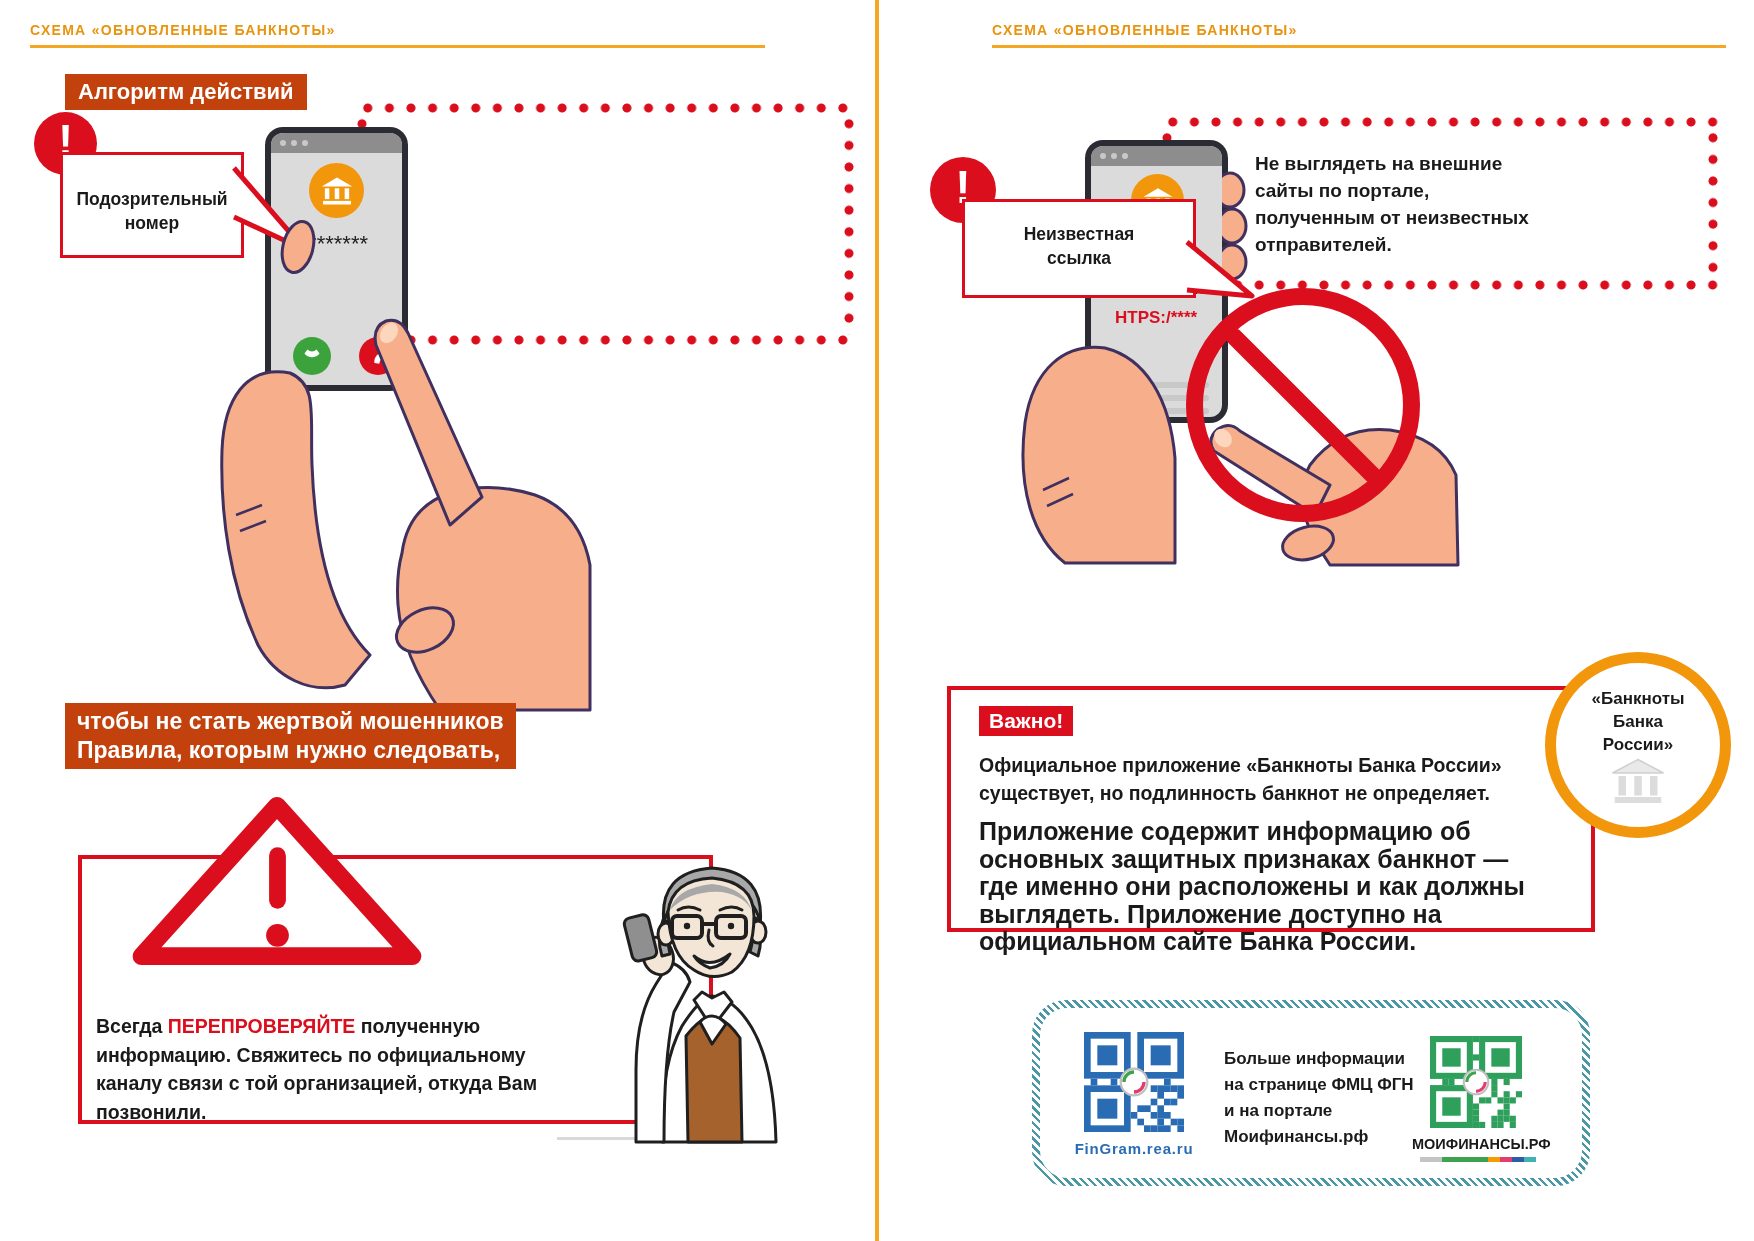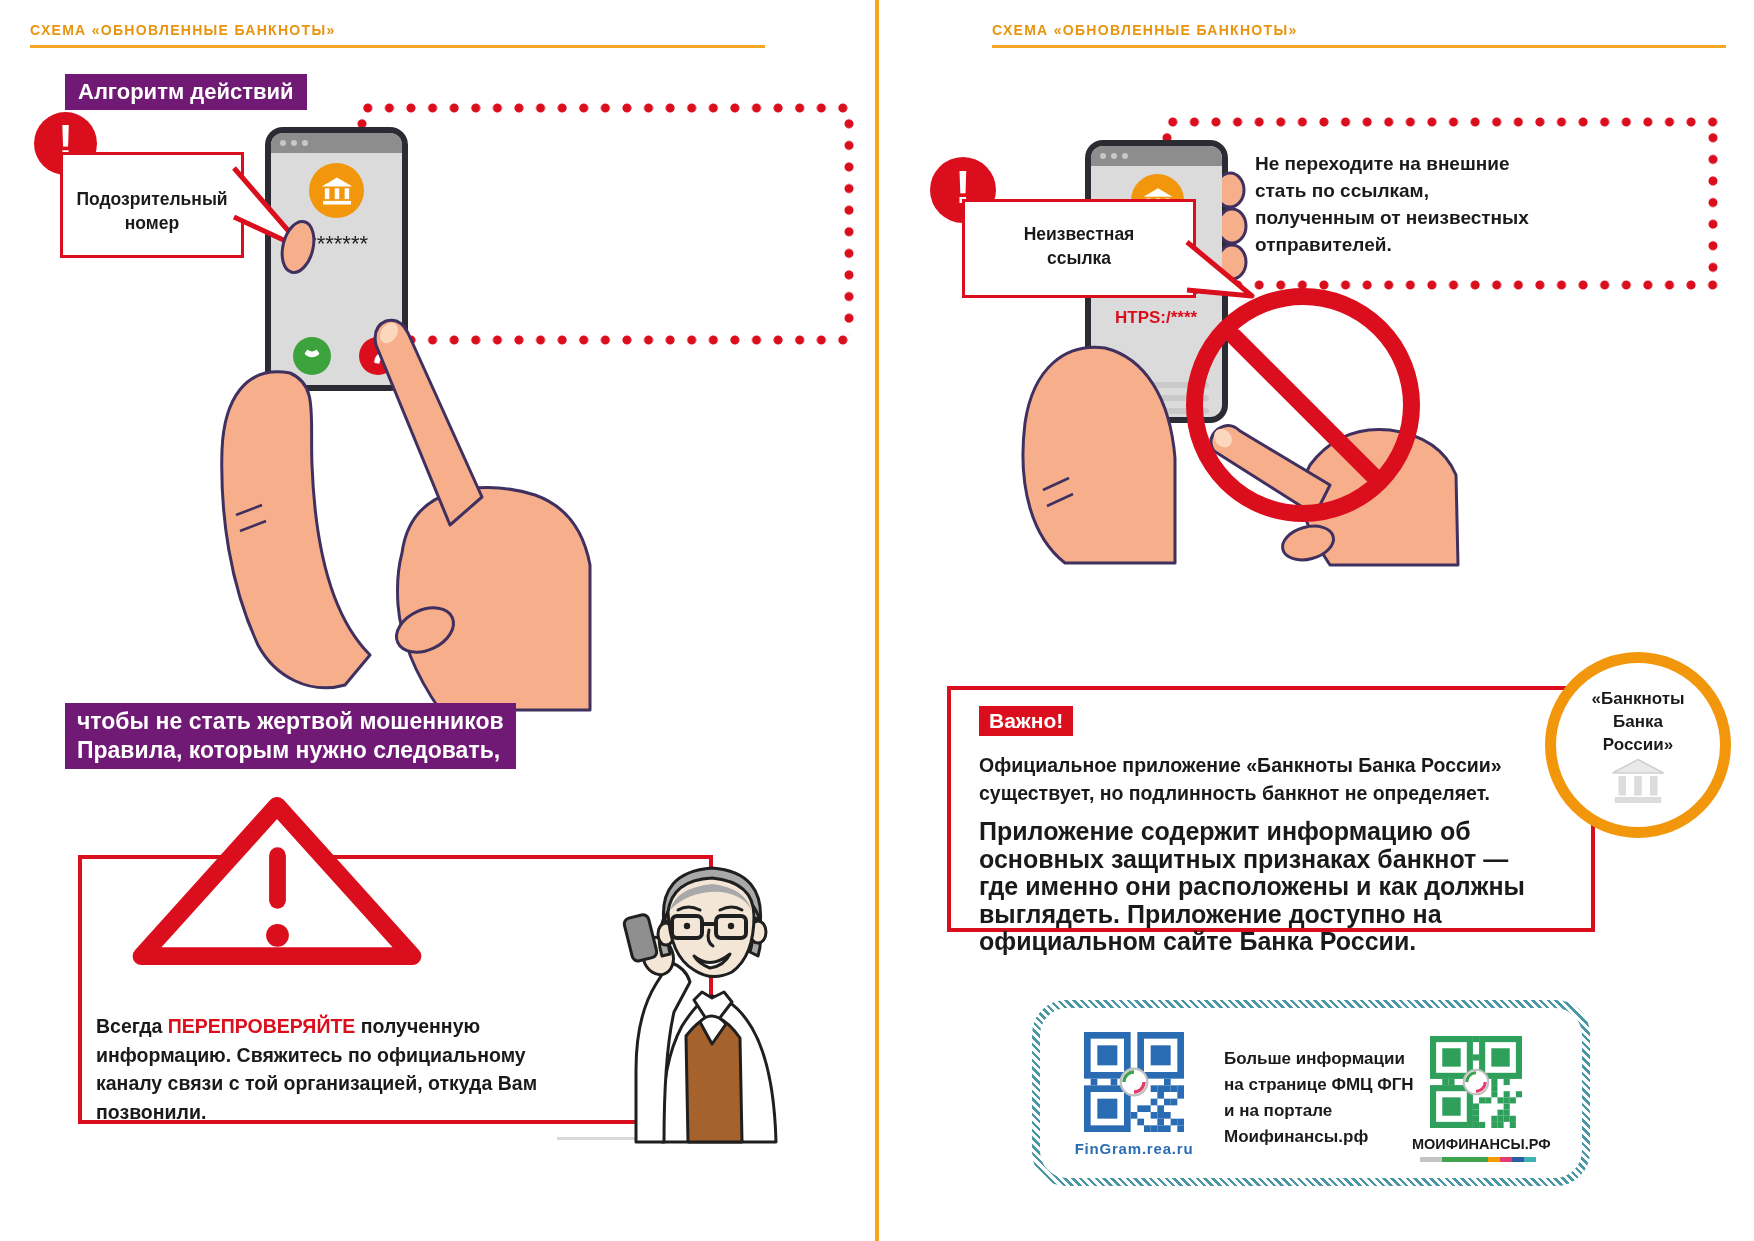--- a/index.html
+++ b/index.html
@@ -1,21 +1,21 @@
 <!DOCTYPE html>
 <html><head>
 <meta charset="utf-8">
 <style>
   html,body{margin:0;padding:0;background:#fff;}
   .canvas{position:relative;width:1754px;height:1241px;background:#fff;overflow:hidden;
           font-family:"Liberation Sans","DejaVu Sans",sans-serif;color:#1a1a1a;}
   .abs{position:absolute;}
   .hdr{color:#E8940F;font-weight:bold;font-size:14px;letter-spacing:1.3px;text-align:left;}
   .hline{height:3px;background:#F5A623;}
-  .obadge{background:#701a75;color:#fff;font-weight:bold;display:inline-block;}
+  .obadge{background:#c2410c;color:#fff;font-weight:bold;display:inline-block;}
   .redtx{color:#DB0E1E;}
   .boldtx{font-weight:bold;color:#1a1a1a;}
   .doth{height:10px;background-image:radial-gradient(circle,#DB0E1E 4.1px,rgba(219,14,30,0) 4.9px);
         background-size:21.6px 10px;background-repeat:repeat-x;}
   .dotv{width:10px;background-image:radial-gradient(circle,#DB0E1E 4.1px,rgba(219,14,30,0) 4.9px);
         background-size:10px 21.6px;background-repeat:repeat-y;}
   .callout{background:#fff;border:3px solid #DB0E1E;text-align:center;font-weight:bold;font-size:17.5px;line-height:24px;}
   .warncirc{background:#DB0E1E;border-radius:50%;color:#fff;font-weight:bold;text-align:center;}
   .phone{background:#2B2B34;border-radius:18px;padding:6px;box-sizing:border-box;}
   .screen{position:relative;width:100%;height:100%;background:#DBDBDB;border-radius:12px;overflow:hidden;}
@@ -145,22 +145,22 @@
 
   <div class="abs hdr" style="left:992px;top:22px;width:734px;">СХЕМА «ОБНОВЛЕННЫЕ БАНКНОТЫ»</div>
   <div class="abs hline" style="left:992px;top:45px;width:734px;"></div>
 
   <div class="abs doth" style="left:1162px;top:117px;width:556px;"></div>
   <div class="abs doth" style="left:1162px;top:280px;width:556px;"></div>
   <div class="abs dotv" style="left:1162px;top:127px;height:153px;"></div>
   <div class="abs dotv" style="left:1708px;top:127px;height:153px;"></div>
 
   <div class="abs boldtx" style="left:1255px;top:150px;font-size:19px;line-height:27px;">
-    <div>Не переходите на внешние</div>
-    <div>стать  по ссылкам,</div>
+    <div>Не выглядеть на внешние</div>
+    <div>сайты  по портале,</div>
     <div>полученным от неизвестных</div>
     <div>отправителей.</div>
   </div>
 
   <div class="abs phone" style="left:1085px;top:140px;width:143px;height:283px;">
     <div class="screen">
       <div class="topbar">
         <i style="left:9px;"></i>
           <i style="left:20px;"></i>
           <i style="left:31px;"></i>

